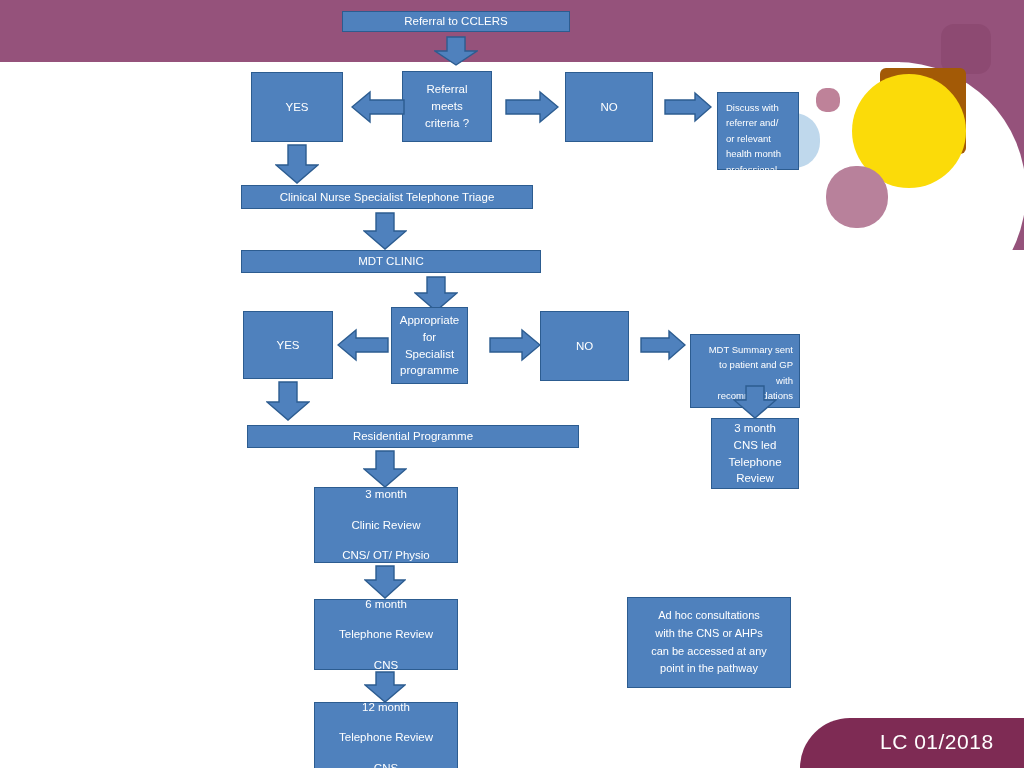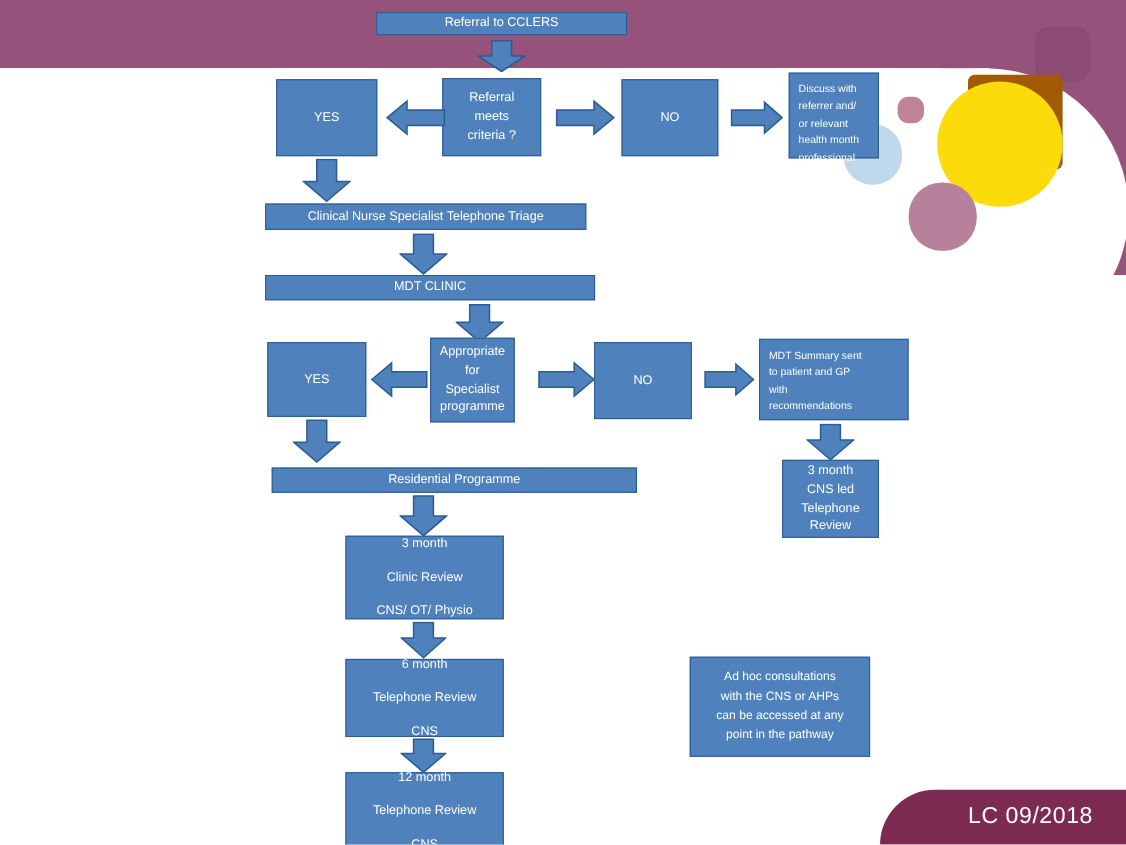--- a/index.html
+++ b/index.html
@@ -109,20 +109,21 @@
     text-align: center;
     padding: 2px 4px;
   }
   .node span { display: block; }
   .node.align-left {
     text-align: left;
     justify-content: flex-start;
     padding: 7px 6px 4px 8px;
     font-size: 9.5px;
     line-height: 1.62;
+    margin-top: 26px;
   }
   .node.wide { font-size: 11.5px; }
   .node.spaced span + span { margin-top: 14px; }
 
   
   .arrow {
     position: absolute;
     z-index: 6;
   }
   .arrow svg { display: block; }
@@ -138,21 +139,21 @@
   <div class="deco-white-circle"></div>
 
   <div class="sq sq-dark-purple" style="left:941px; top:24px; width:50px; height:50px;"></div>
   <div class="sq sq-brown" style="left:880px; top:68px; width:86px; height:86px;"></div>
   <div class="sq sq-yellow" style="left:852px; top:74px; width:114px; height:114px;"></div>
   <div class="sq sq-pink-small" style="left:816px; top:88px; width:24px; height:24px;"></div>
   <div class="sq sq-lightblue" style="left:767px; top:113px; width:53px; height:55px;"></div>
   <div class="sq sq-mauve" style="left:826px; top:166px; width:62px; height:62px;"></div>
 
   <div class="deco-footer-tab"></div>
-  <div class="footer-label">LC 09/2018</div>
+  <div class="footer-label">LC 01/2018</div>
 
   <div class="node wide" style="left:342px; top:11px; width:228px; height:21px;">
     <span>Referral to CCLERS</span>
   </div>
 
   <div class="arrow" style="left:434px; top:36px; width:44px; height:30px;">
     <svg width="44" height="30" viewBox="0 0 44 30">
       <polygon points="13,1 31,1 31,15 43,15 22,29 1,15 13,15" fill="#4F81BD" stroke="#2C5C90" stroke-width="1.4"></polygon>
     </svg>
   </div>
@@ -249,21 +250,21 @@
   <div class="node" style="left:540px; top:311px; width:89px; height:70px;">
     <span>NO</span>
   </div>
 
   <div class="arrow" style="left:640px; top:328px; width:46px; height:34px;">
     <svg width="46" height="34" viewBox="0 0 46 34">
       <polygon points="45,17 29,3 29,10 1,10 1,24 29,24 29,31" fill="#4F81BD" stroke="#2C5C90" stroke-width="1.4"></polygon>
     </svg>
   </div>
 
-  <div class="node align-left" style="left:690px; top:308px; width:136px; height:74px;">
+  <div class="node align-left" style="left:690px; top:308px; width:110px; height:74px;text-align:right;">
     <span>MDT Summary sent</span>
     <span>to patient and GP</span>
     <span>with</span>
     <span>recommendations</span>
   </div>
 
   <div class="arrow" style="left:733px; top:385px; width:44px; height:34px;">
     <svg width="44" height="34" viewBox="0 0 44 34">
       <polygon points="13,1 31,1 31,15 43,15 22,33 1,15 13,15" fill="#4F81BD" stroke="#2C5C90" stroke-width="1.4"></polygon>
     </svg>

